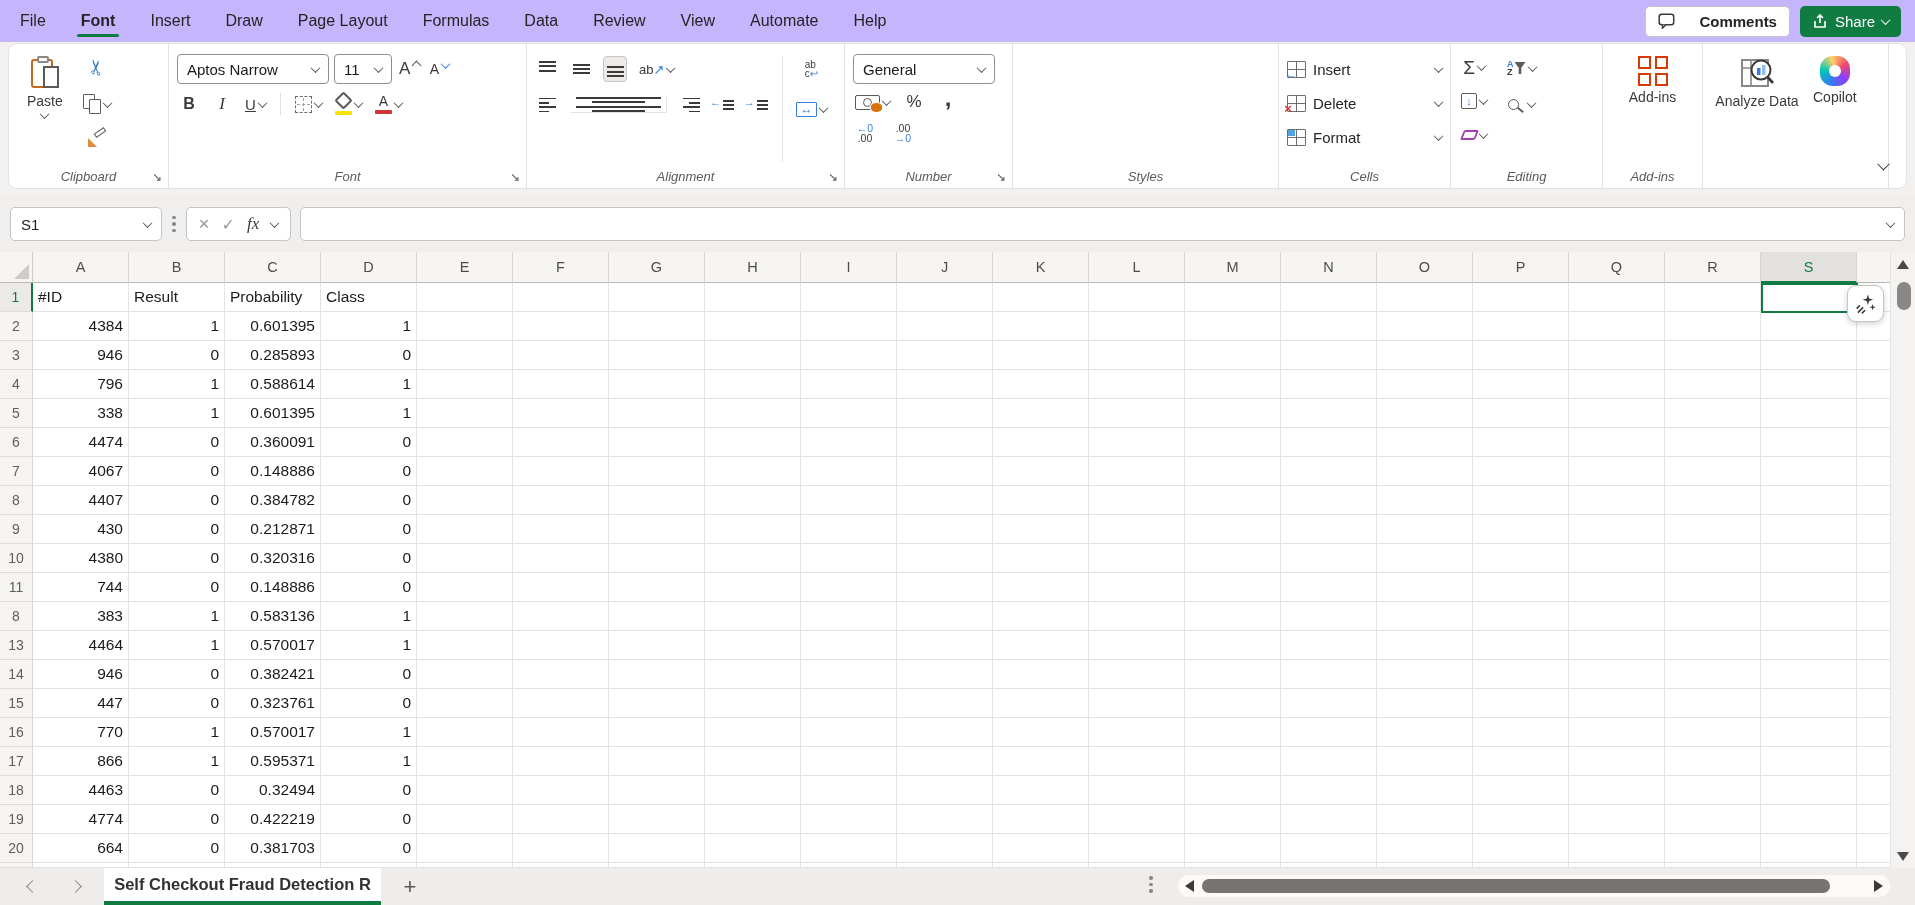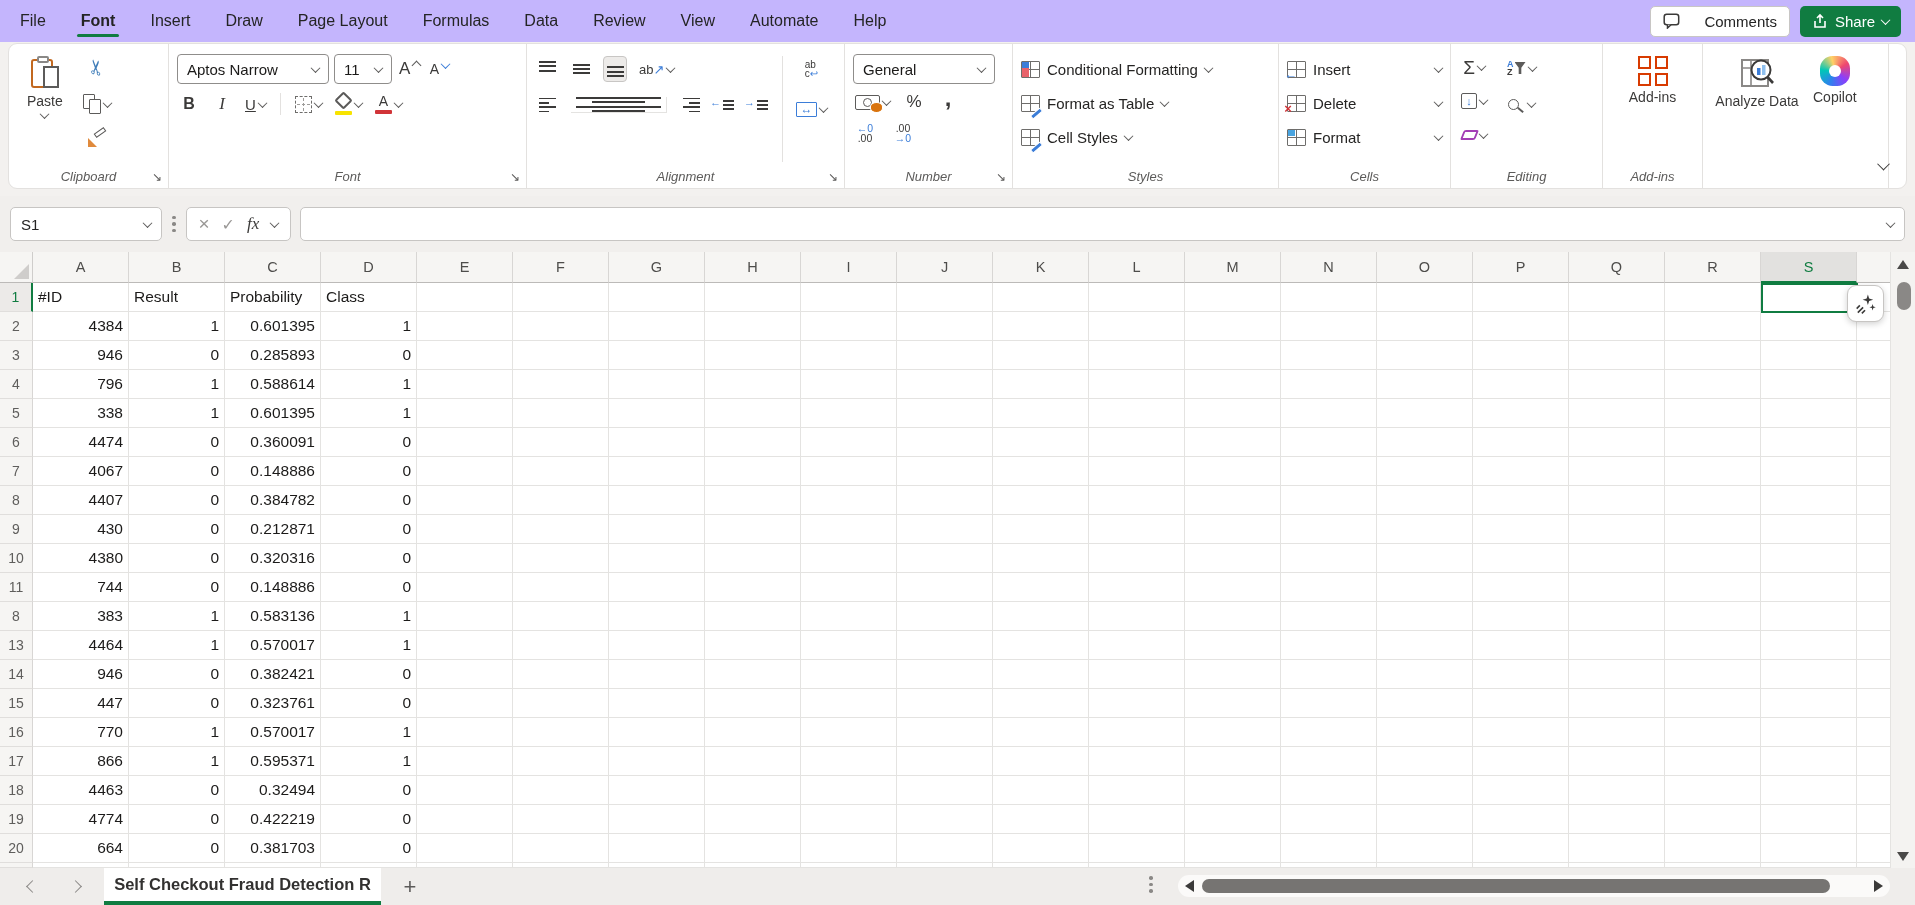--- a/index.html
+++ b/index.html
@@ -8,21 +8,21 @@
 
   
   .menubar { height:42px; display:flex; align-items:center; padding:0 14px 0 18px; background:#c4b5fd; }
   .mtabs { display:flex; gap:31px; align-items:center; }
   .mtab { font-size:16px; color:#242424; position:relative; padding:9px 2px; cursor:default; }
   .mtab.active { font-weight:700; }
   .mtab.active::after { content:""; position:absolute; left:-2px; right:-2px; bottom:2px; height:3px;
     border-radius:2px; background:var(--green); }
   .mright { margin-left:auto; display:flex; gap:10px; align-items:center; }
   .btn-comments { display:flex; align-items:center; gap:24px; height:31px; padding:0 12px;
-    border:1px solid #c8c6c4; border-radius:5px; background:#fff; font-size:15px; color:#242424; }
+    border:1px solid #c8c6c4; border-radius:5px; background:#fff; font-size:15px; color:#242424;font-weight:bold; }
   .btn-share { display:flex; align-items:center; gap:7px; height:31px; padding:0 12px;
     border:none; border-radius:5px; background:var(--green); color:#fff; font-size:15px; }
   :root { --green:#107C41; --blue:#3b7dd8; --red:#d13438; --orange:#d9730d; --gray:#5c5b5a; --line:#e3e1df; }
 
   
   .ribbonzone { height:154px; position:relative; background:#f3f1ef; }
   .ribboncard { position:absolute; left:8px; right:8px; top:1px; bottom:7px; background:#fff;
     border:1px solid #e3e1df; border-radius:9px; display:flex; align-items:stretch; overflow:hidden; }
   .rgroup { position:relative; border-right:1px solid var(--line); padding:10px 8px 24px 8px;
     display:flex; gap:8px; align-items:flex-start; flex:0 0 auto; }
@@ -396,44 +396,20 @@
         <span class="ricon">
               <span class="decs"><span>.00</span><br><b>→0</b></span>
             </span>
       </div>
     </div>
     <div class="glabel">Number</div>
     <div class="glaunch">↘</div>
   </div>
 
   <div class="rgroup" style="width:266px">
-    <div class="gcol" style="gap:3px">
-      <div class="rrow">
-        <span class="ic-grid">
-              <i class="cfL"></i>
-              <i class="cfT"></i>
-            </span>
-        <span>Conditional Formatting</span>
-            <span class="chv"></span>
-      </div>
-      <div class="rrow">
-        <span class="ic-grid">
-              <i class="pen"></i>
-            </span>
-        <span>Format as Table</span>
-            <span class="chv"></span>
-      </div>
-      <div class="rrow">
-        <span class="ic-grid">
-              <i class="pen"></i>
-            </span>
-        <span>Cell Styles</span>
-            <span class="chv"></span>
-      </div>
-    </div>
     <div class="glabel">Styles</div>
   </div>
 
   <div class="rgroup" style="width:172px">
     <div class="gcol" style="gap:3px;width:100%">
       <div class="rrow" style="justify-content:space-between">
         <span style="display:flex;align-items:center;gap:7px">
               <span class="ic-grid">
                 <i class="ov" style="color:#3b7dd8">←</i>
               </span>

